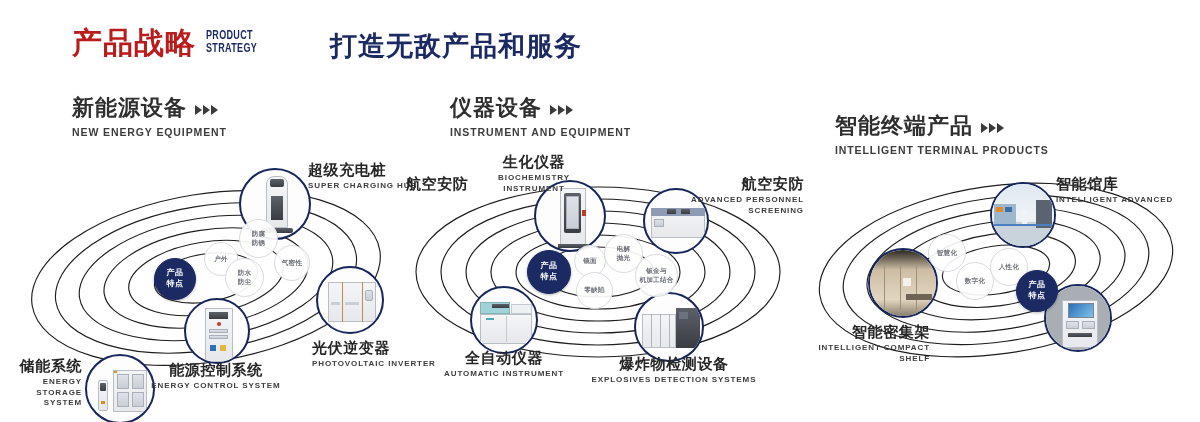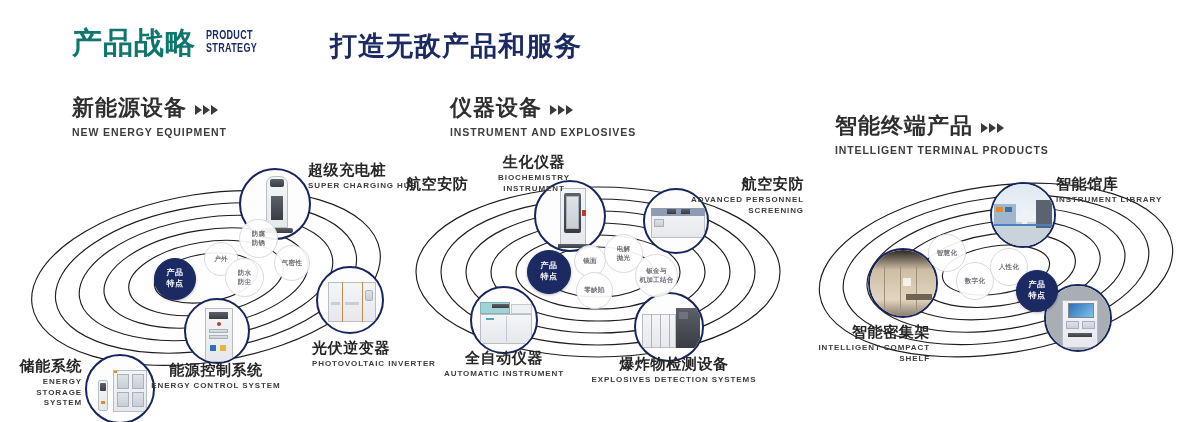--- a/index.html
+++ b/index.html
@@ -8,21 +8,21 @@
     width: 1200px; height: 422px;
     background: #ffffff;
     font-family: "Liberation Sans", "DejaVu Sans", sans-serif;
     overflow: hidden;
   }
   #stage { position: relative; width: 1200px; height: 422px; background: #ffffff; }
 
   
   .hdr { position: absolute; left: 72px; top: 28px; display: flex; align-items: flex-end; gap: 10px; }
   .hdr-cn {
-    font-size: 30px; font-weight: 700; color: #0f766e;
+    font-size: 30px; font-weight: 700; color: #b91c1c;
     letter-spacing: 1px; line-height: 1; white-space: nowrap;
   }
   .hdr-en {
     color: #1b2a63; font-size: 11px; font-weight: 700; line-height: 11px;
     letter-spacing: 0.4px; transform: scaleX(0.82) scaleY(1.18);
     transform-origin: left bottom; padding-bottom: 3px; white-space: nowrap;
   }
   .hdr-tag {
     position: absolute; left: 330px; top: 33px;
     font-size: 27px; font-weight: 700; color: #1b2a63;
@@ -125,21 +125,21 @@
 
   <div class="sec-head" style="left:450px; top:97px;">
     <div class="sec-cn-row">
       <div class="sec-cn">仪器设备</div>
       <div class="chev">
           <i></i>
           <i></i>
           <i></i>
         </div>
     </div>
-    <div class="sec-en">INSTRUMENT AND EXPLOSIVES</div>
+    <div class="sec-en">INSTRUMENT AND EQUIPMENT</div>
   </div>
 
   <div class="sec-head" style="left:835px; top:97px;margin-top:18px;">
     <div class="sec-cn-row">
       <div class="sec-cn">智能终端产品</div>
       <div class="chev">
           <i></i>
           <i></i>
           <i></i>
         </div>
@@ -354,21 +354,21 @@
         <div class="pv" style="left:2px;top:20px;width:22px;height:20px;background:#9fb7cc;"></div>
         <div class="pv" style="left:4px;top:23px;width:7px;height:5px;background:#e08a2a;"></div>
         <div class="pv" style="left:13px;top:23px;width:7px;height:5px;background:#3d6fa8;"></div>
         <div class="pv" style="left:44px;top:16px;width:16px;height:28px;background:#5a6470;"></div>
         <div class="pv" style="left:30px;top:26px;width:5px;height:16px;background:#f0f3f6;"></div>
         <div class="pv" style="left:0;top:40px;width:100%;height:2px;background:#4a7fc1;"></div>
       </div>
     </div>
     <div class="nlabel l" style="left:256px; top:26px;">
       <div class="cn">智能馆库</div>
-      <div class="en">INSTRUMENT LIBRARY</div>
+      <div class="en">INTELLIGENT ADVANCED</div>
     </div>
 
     <div class="node" style="left:68px; top:98px; width:70px; height:70px;">
       <div class="ph">
         <div class="pv" style="left:0;top:0;width:100%;height:100%;background:linear-gradient(180deg,#2a2620 0%,#cdbda4 30%,#e2d6c0 75%,#8a7f6e 100%);"></div>
         <div class="pv" style="left:14px;top:16px;width:1px;height:44px;background:#a08f77;"></div>
         <div class="pv" style="left:30px;top:16px;width:1px;height:44px;background:#a08f77;"></div>
         <div class="pv" style="left:46px;top:16px;width:1px;height:44px;background:#a08f77;"></div>
         <div class="pv" style="left:33px;top:28px;width:8px;height:8px;background:#f4f1ea;"></div>
         <div class="pv" style="left:36px;top:44px;width:26px;height:6px;background:#6f6454;"></div>

